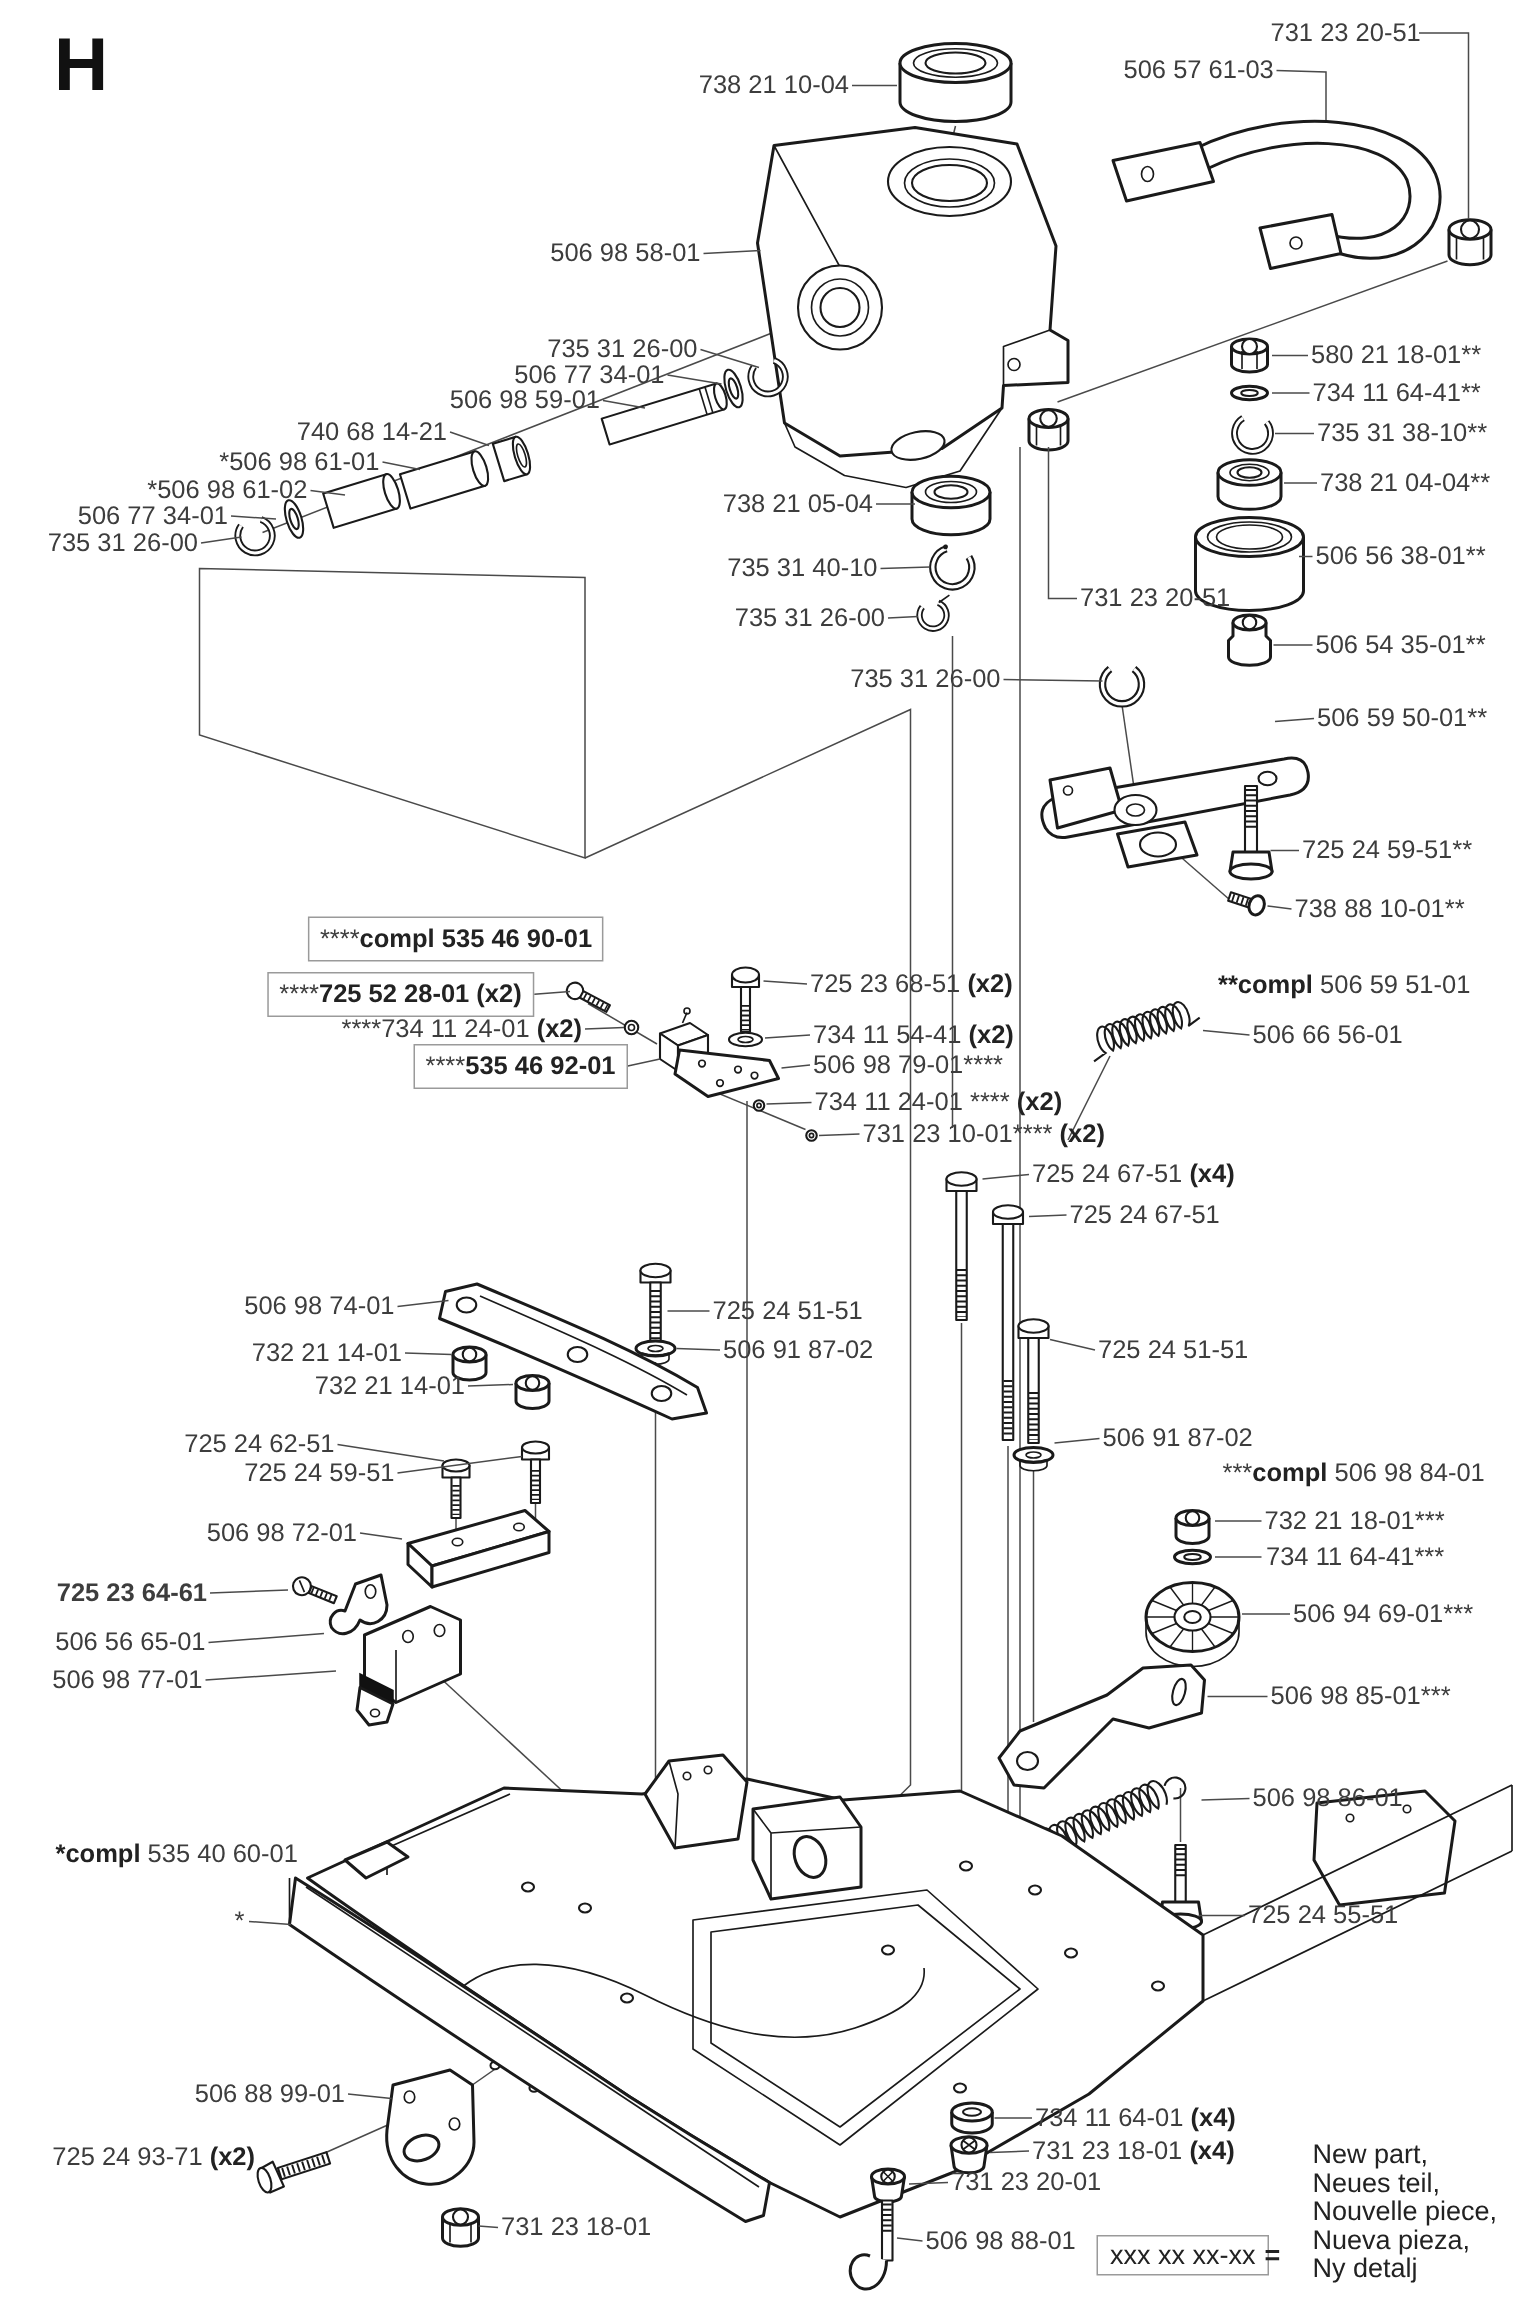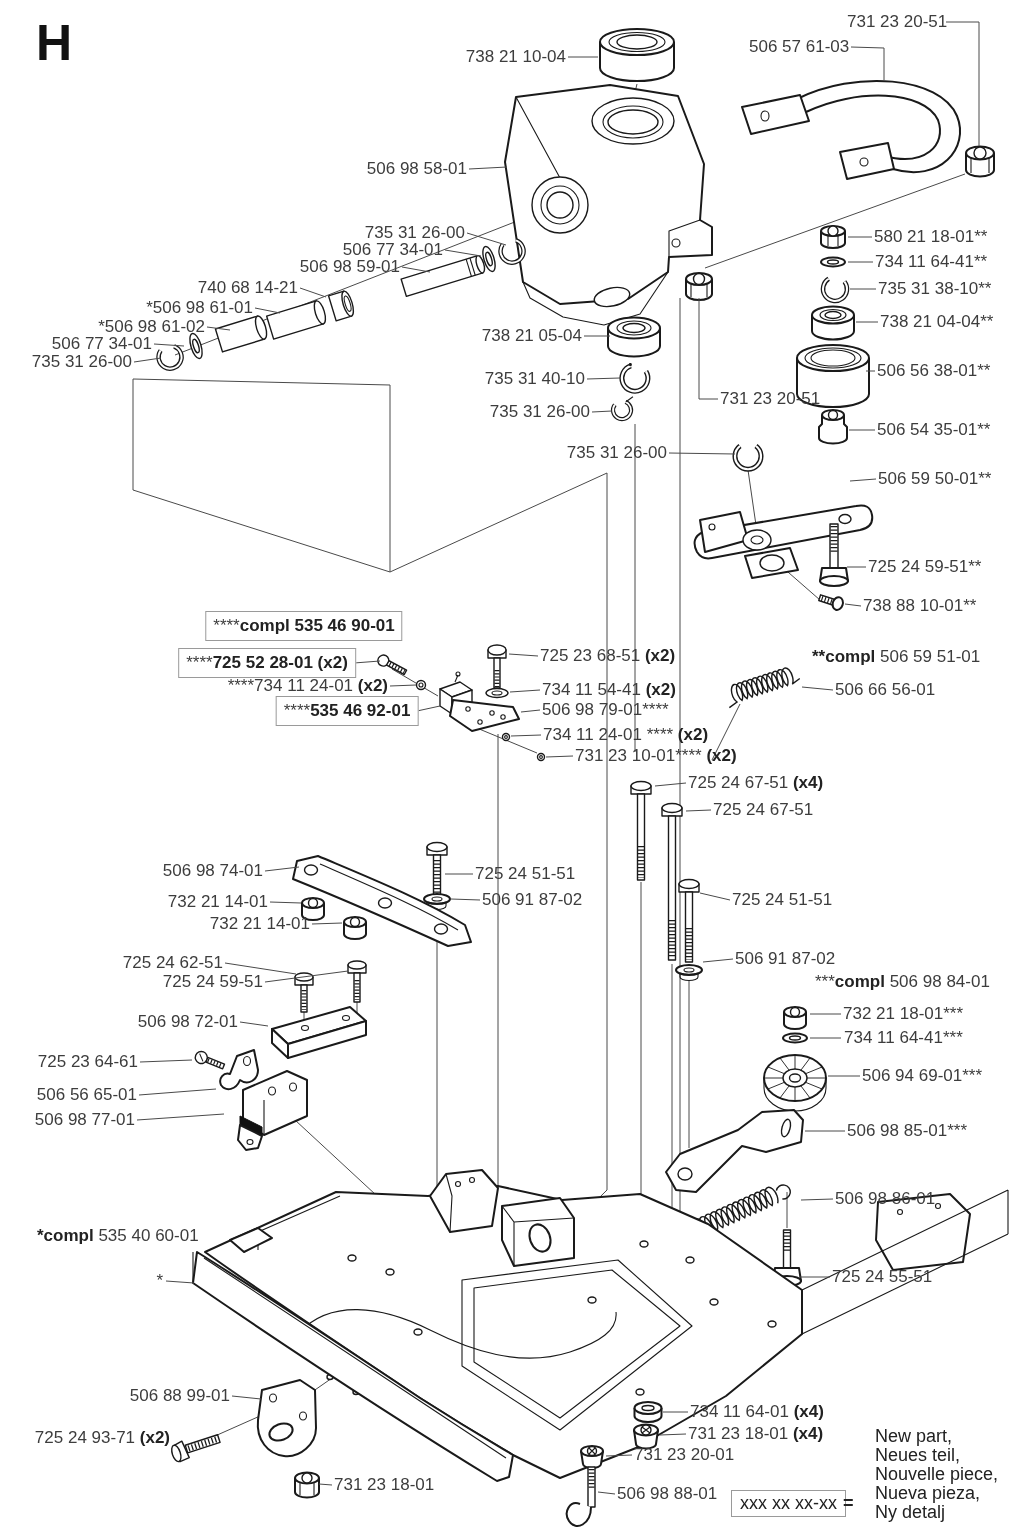--- a/index.html
+++ b/index.html
@@ -528,21 +528,21 @@
       <div class="label" style="top: 900px; left: 482px;"><span>506 91 87-02</span></div>
       <div class="label" style="top: 900px; left: 732px;"><span>725 24 51-51</span></div>
       <div class="label" style="top: 959px; left: 735px;"><span>506 91 87-02</span></div>
       <div class="label" style="top: 963px; right: 801px;"><span>725 24 62-51</span></div>
       <div class="label" style="top: 982px; right: 761px;"><span>725 24 59-51</span></div>
       <div class="label" style="top: 982px; left: 815px;"><span>***</span><b>compl </b><span>506 98 84-01</span></div>
       <div class="label" style="top: 1014px; left: 843px;"><span>732 21 18-01***</span></div>
       <div class="label" style="top: 1038px; left: 805px; margin-left: 39px;"><span>734 11 64-41***</span></div>
       <div class="label" style="top: 1076px; left: 862px;"><span>506 94 69-01***</span></div>
       <div class="label" style="top: 1022px; right: 786px;"><span>506 98 72-01</span></div>
-      <div class="label" style="top: 1062px; right: 886px;"><span>725 23 64-61</span></div>
+      <div class="label" style="top: 1062px; right: 886px; font-weight: bold;"><span>725 23 64-61</span></div>
       <div class="label" style="top: 1095px; right: 887px;"><span>506 56 65-01</span></div>
       <div class="label" style="top: 1120px; right: 889px; text-align: center;"><span>506 98 77-01</span></div>
       <div class="label" style="top: 1131px; left: 847px;"><span>506 98 85-01***</span></div>
       <div class="label" style="top: 1199px; left: 835px;"><span>506 98 86-01</span></div>
       <div class="label" style="top: 1236px; left: 37px;"><b>*compl </b><span>535 40 60-01</span></div>
       <div class="label" style="top: 1281px; right: 861px;"><span>*</span></div>
       <div class="label" style="top: 1277px; left: 832px;"><span>725 24 55-51</span></div>
       <div class="label" style="top: 1396px; right: 794px;"><span>506 88 99-01</span></div>
       <div class="label" style="top: 1438px; right: 854px; text-align: center;"><span>725 24 93-71 </span><b>(x2)</b></div>
       <div class="label" style="top: 1485px; left: 334px;"><span>731 23 18-01</span></div>

